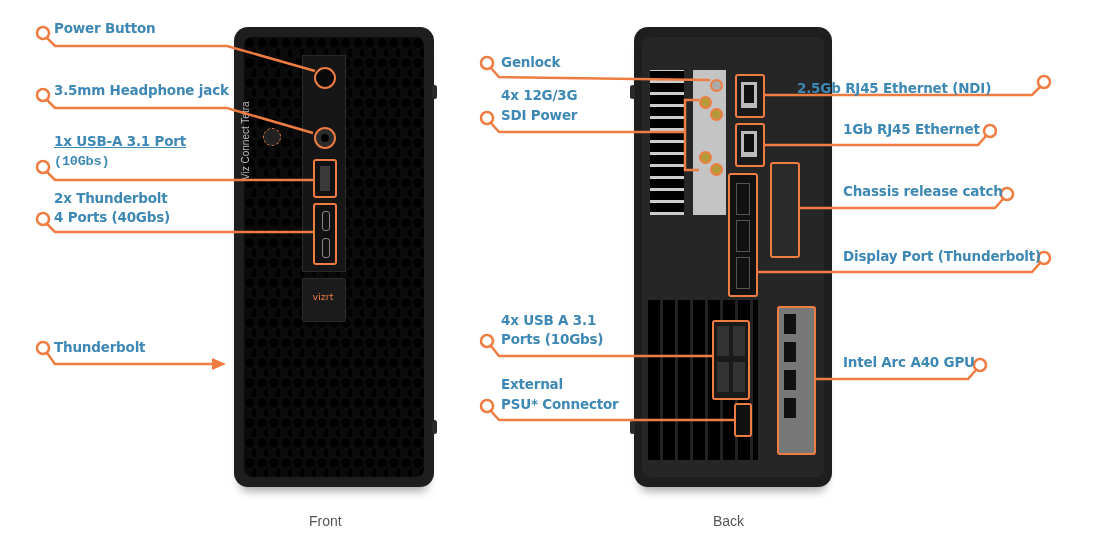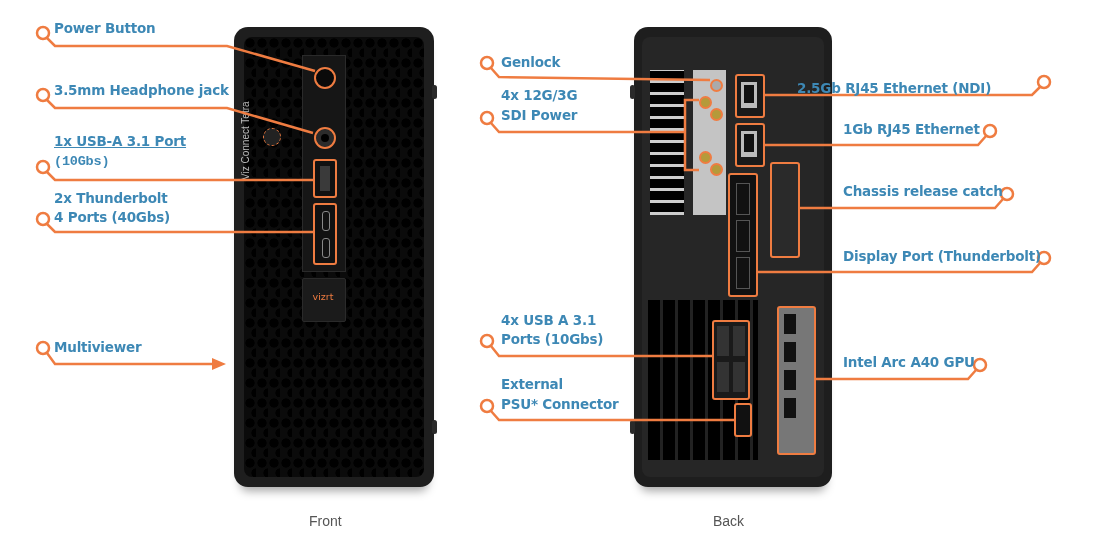--- a/index.html
+++ b/index.html
@@ -137,21 +137,21 @@
   </g>
   <polygon points="212,358 226,364 212,370" fill="#ef7c41"></polygon>
 </svg>
 
 <div class="label" style="left:54px;top:19px;">Power Button</div>
 <div class="label" style="left:54px;top:81px;">3.5mm Headphone jack</div>
 <div class="label" style="left:54px;top:132px;text-decoration:underline;">1x USB-A 3.1 Port</div>
 <div class="label" style="left:54px;top:152px;font-family:Liberation Mono, monospace;">(10Gbs)</div>
 <div class="label" style="left:54px;top:189px;">2x Thunderbolt</div>
 <div class="label" style="left:54px;top:208px;">4 Ports (40Gbs)</div>
-<div class="label" style="left:54px;top:338px;">Multiviewer</div>
+<div class="label" style="left:54px;top:338px;">Thunderbolt</div>
 
 <div class="label" style="left:501px;top:53px;">Genlock</div>
 <div class="label" style="left:501px;top:86px;">4x 12G/3G</div>
 <div class="label" style="left:501px;top:106px;">SDI Power</div>
 <div class="label" style="left:501px;top:311px;">4x USB A 3.1</div>
 <div class="label" style="left:501px;top:330px;">Ports (10Gbs)</div>
 <div class="label" style="left:501px;top:375px;">External</div>
 <div class="label" style="left:501px;top:395px;">PSU* Connector</div>
 
 <div class="label" style="left:797px;top:71px;margin-top:8px;">2.5Gb RJ45 Ethernet (NDI)</div>

